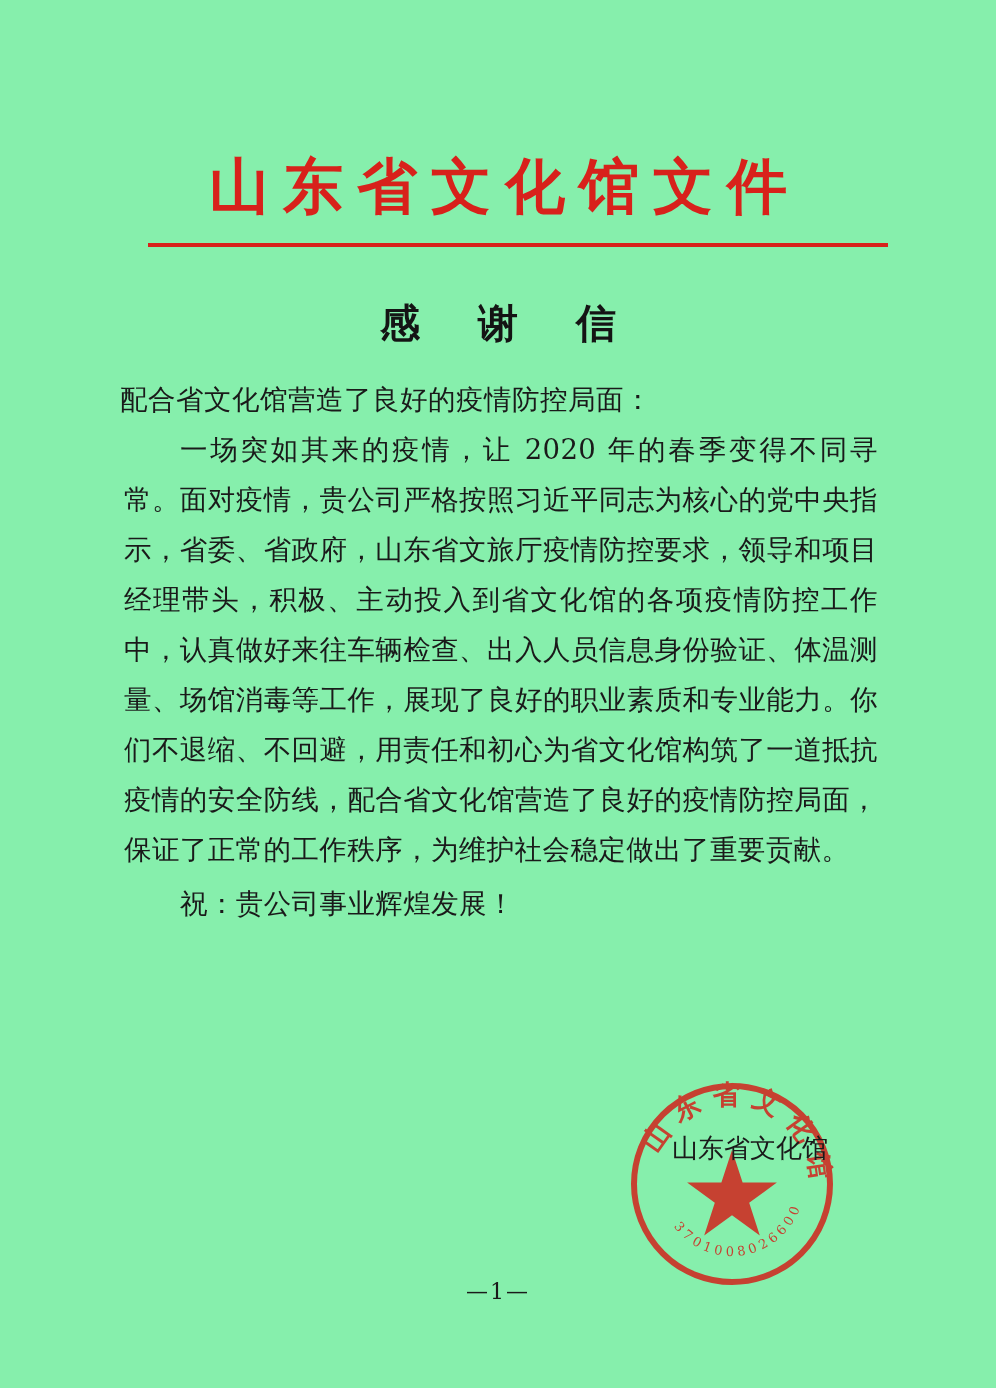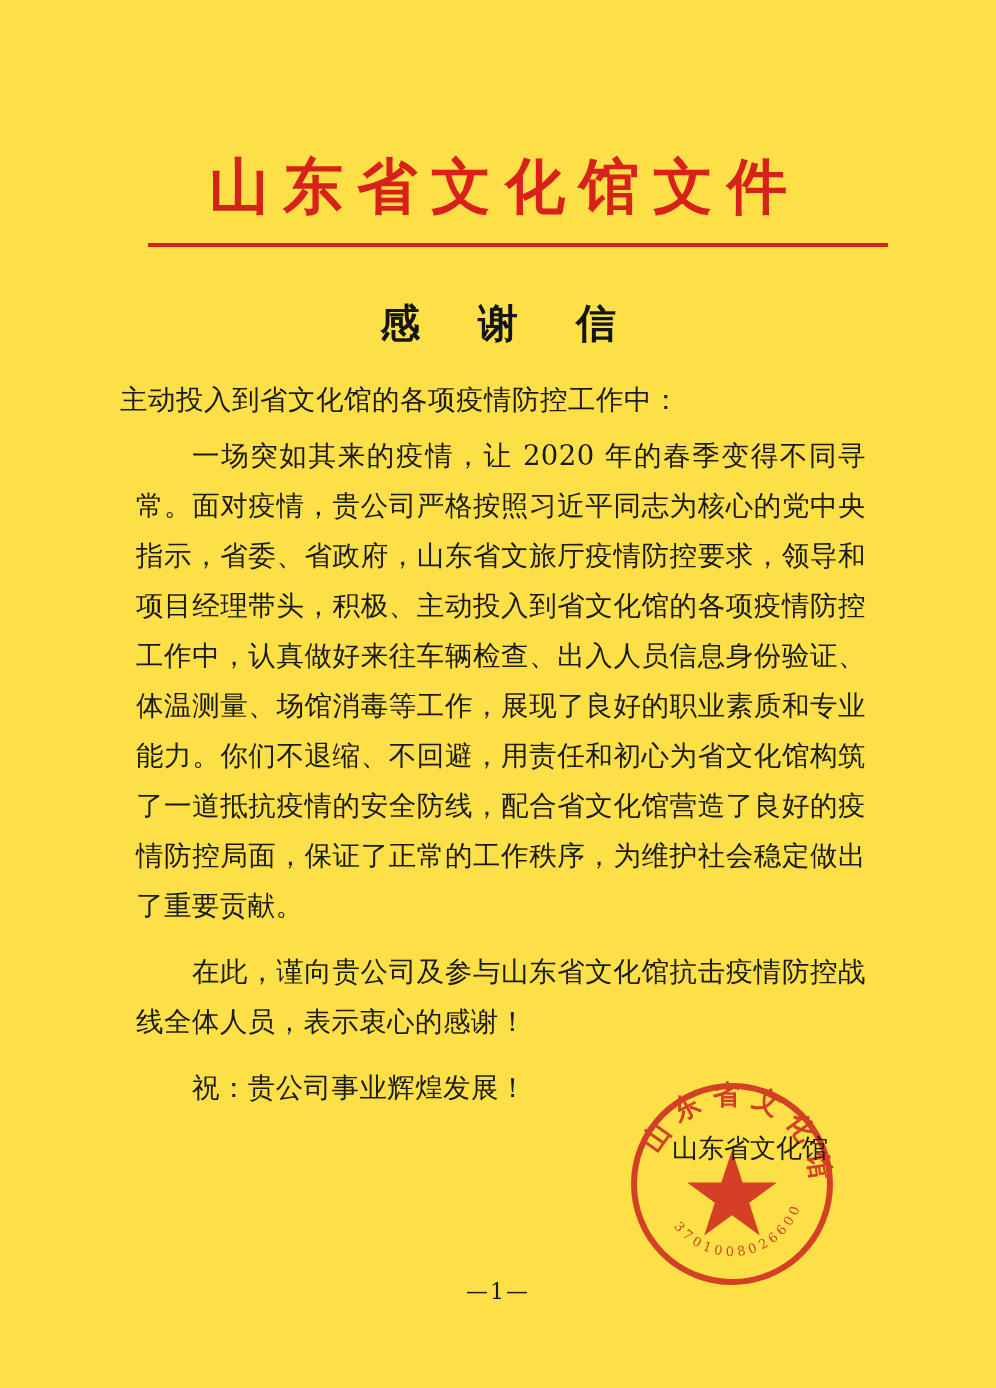--- a/index.html
+++ b/index.html
@@ -11,21 +11,21 @@
     width: 996px;
     height: 1388px;
     position: relative;
     font-family: "DejaVu Serif", "Liberation Serif", serif;
     color: #1a1a1a;
     overflow: hidden;
   }
   .page {
     position: absolute;
     inset: 0;
-    background: #fde047;
+    background: #86efac;
   }
   
   .doc-header {
     position: absolute;
     top: 152px;
     left: 0;
     width: 100%;
     text-align: center;
   }
   .doc-header .org-title {
@@ -68,21 +68,21 @@
   }
   .salutation {
     font-size: 27.5px;
     line-height: 1.0;
     margin: 0 0 10px 0;
     letter-spacing: 0.5px;
   }
   .para {
     font-size: 27.5px;
     line-height: 50px;
-    margin: 16px;
+    margin: 4px;
     text-indent: 56px;
     letter-spacing: 0.4px;
     text-align: justify;
     text-justify: inter-ideograph;
   }
   .para.closing {
     text-indent: 56px;
   }
   
   .signature {
@@ -124,23 +124,22 @@
 <div class="page">
 
   <div class="doc-header">
     <div class="org-title">山东省文化馆文件</div>
   </div>
   <div class="header-rule"></div>
 
   <div class="doc-title">感 谢 信</div>
 
   <div class="body-block">
-    <p class="salutation">主动投入到省文化馆的各项疫情防控工作中：</p>
+    <p class="salutation">配合省文化馆营造了良好的疫情防控局面：</p>
     <p class="para">一场突如其来的疫情，让 2020 年的春季变得不同寻常。面对疫情，贵公司严格按照习近平同志为核心的党中央指示，省委、省政府，山东省文旅厅疫情防控要求，领导和项目经理带头，积极、主动投入到省文化馆的各项疫情防控工作中，认真做好来往车辆检查、出入人员信息身份验证、体温测量、场馆消毒等工作，展现了良好的职业素质和专业能力。你们不退缩、不回避，用责任和初心为省文化馆构筑了一道抵抗疫情的安全防线，配合省文化馆营造了良好的疫情防控局面，保证了正常的工作秩序，为维护社会稳定做出了重要贡献。</p>
-    <p class="para">在此，谨向贵公司及参与山东省文化馆抗击疫情防控战线全体人员，表示衷心的感谢！</p>
     <p class="para closing">祝：贵公司事业辉煌发展！</p>
   </div>
 
   <svg class="seal" viewBox="0 0 212 212" aria-hidden="true">
     <defs>
       <path id="arcpath" d="M 26,106 A 80,80 0 0 1 186,106"></path>
       <path id="arcbottom" d="M 34,106 A 72,72 0 0 0 178,106"></path>
     </defs>
     <circle cx="106" cy="106" r="98" fill="none" stroke="#cf2a21" stroke-width="6"></circle>
     <g fill="#cf2a21" font-family="'DejaVu Serif','Liberation Serif',serif">

